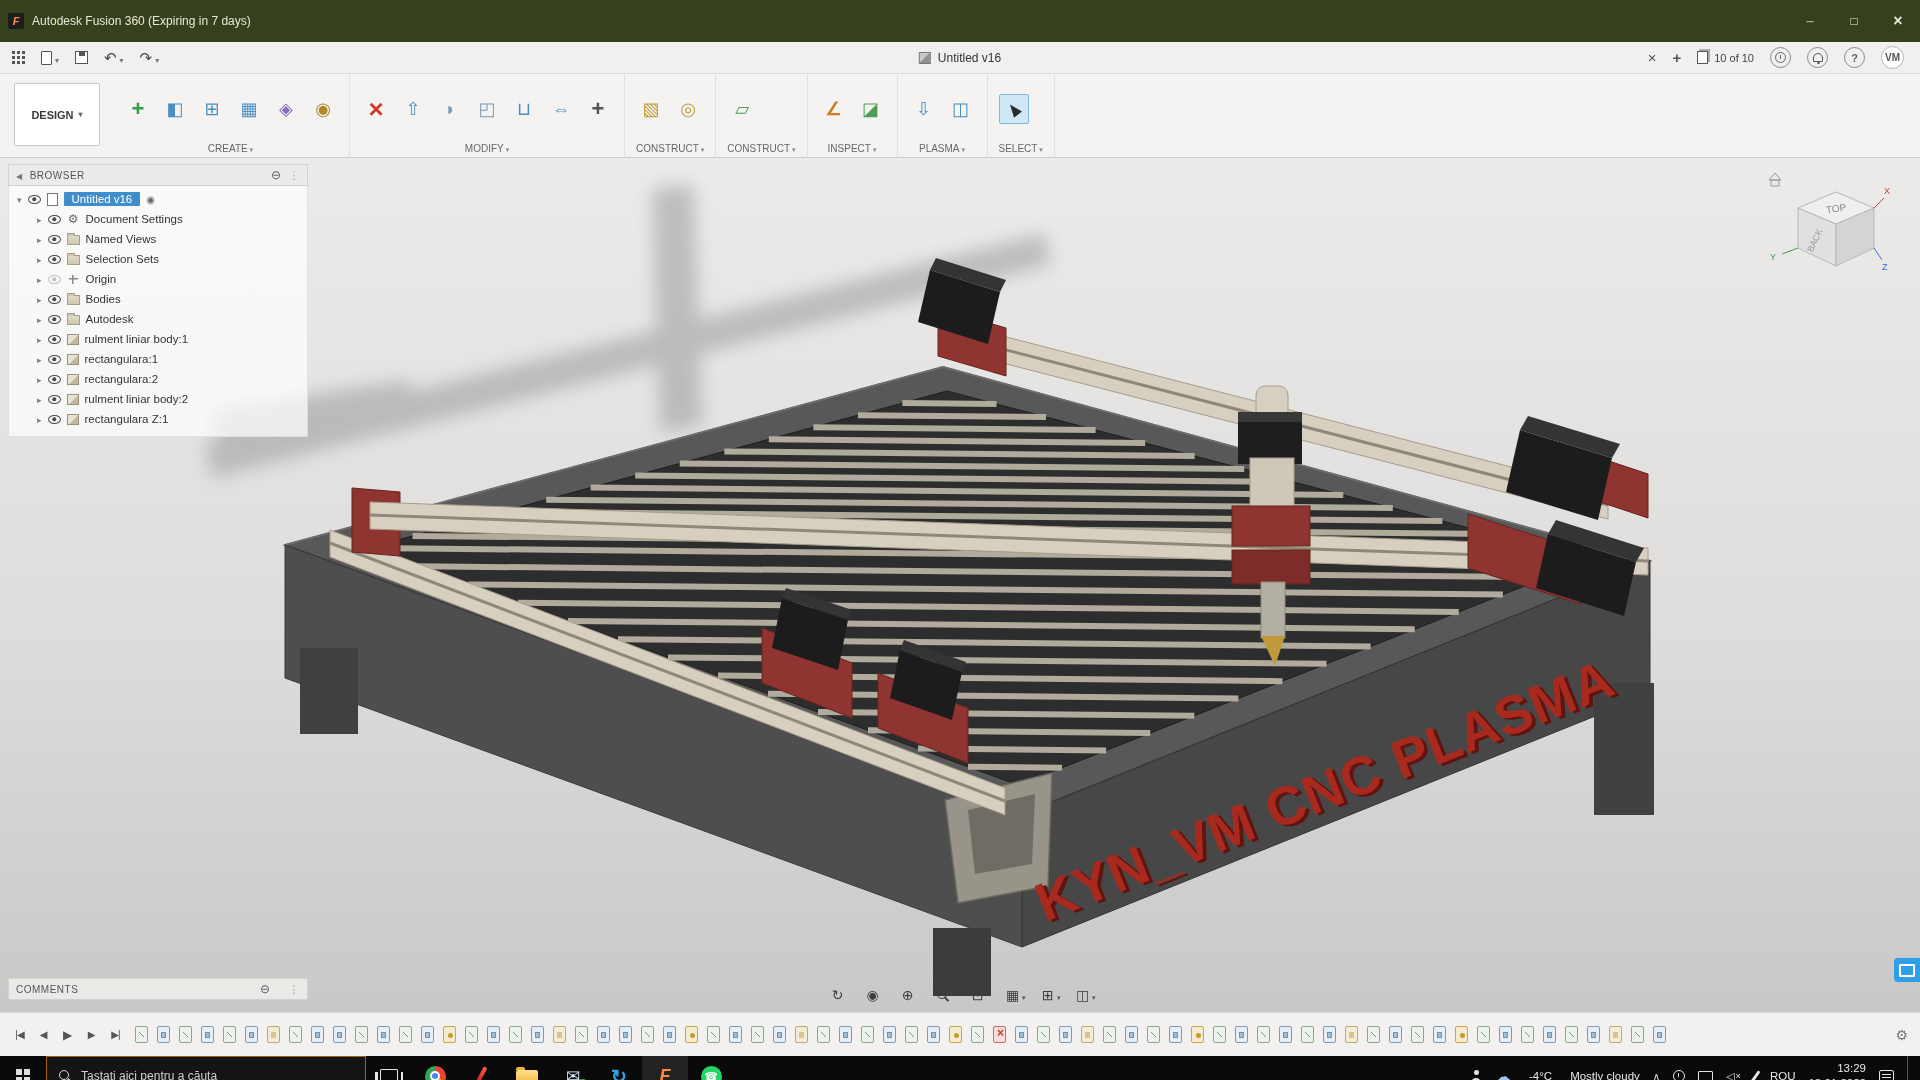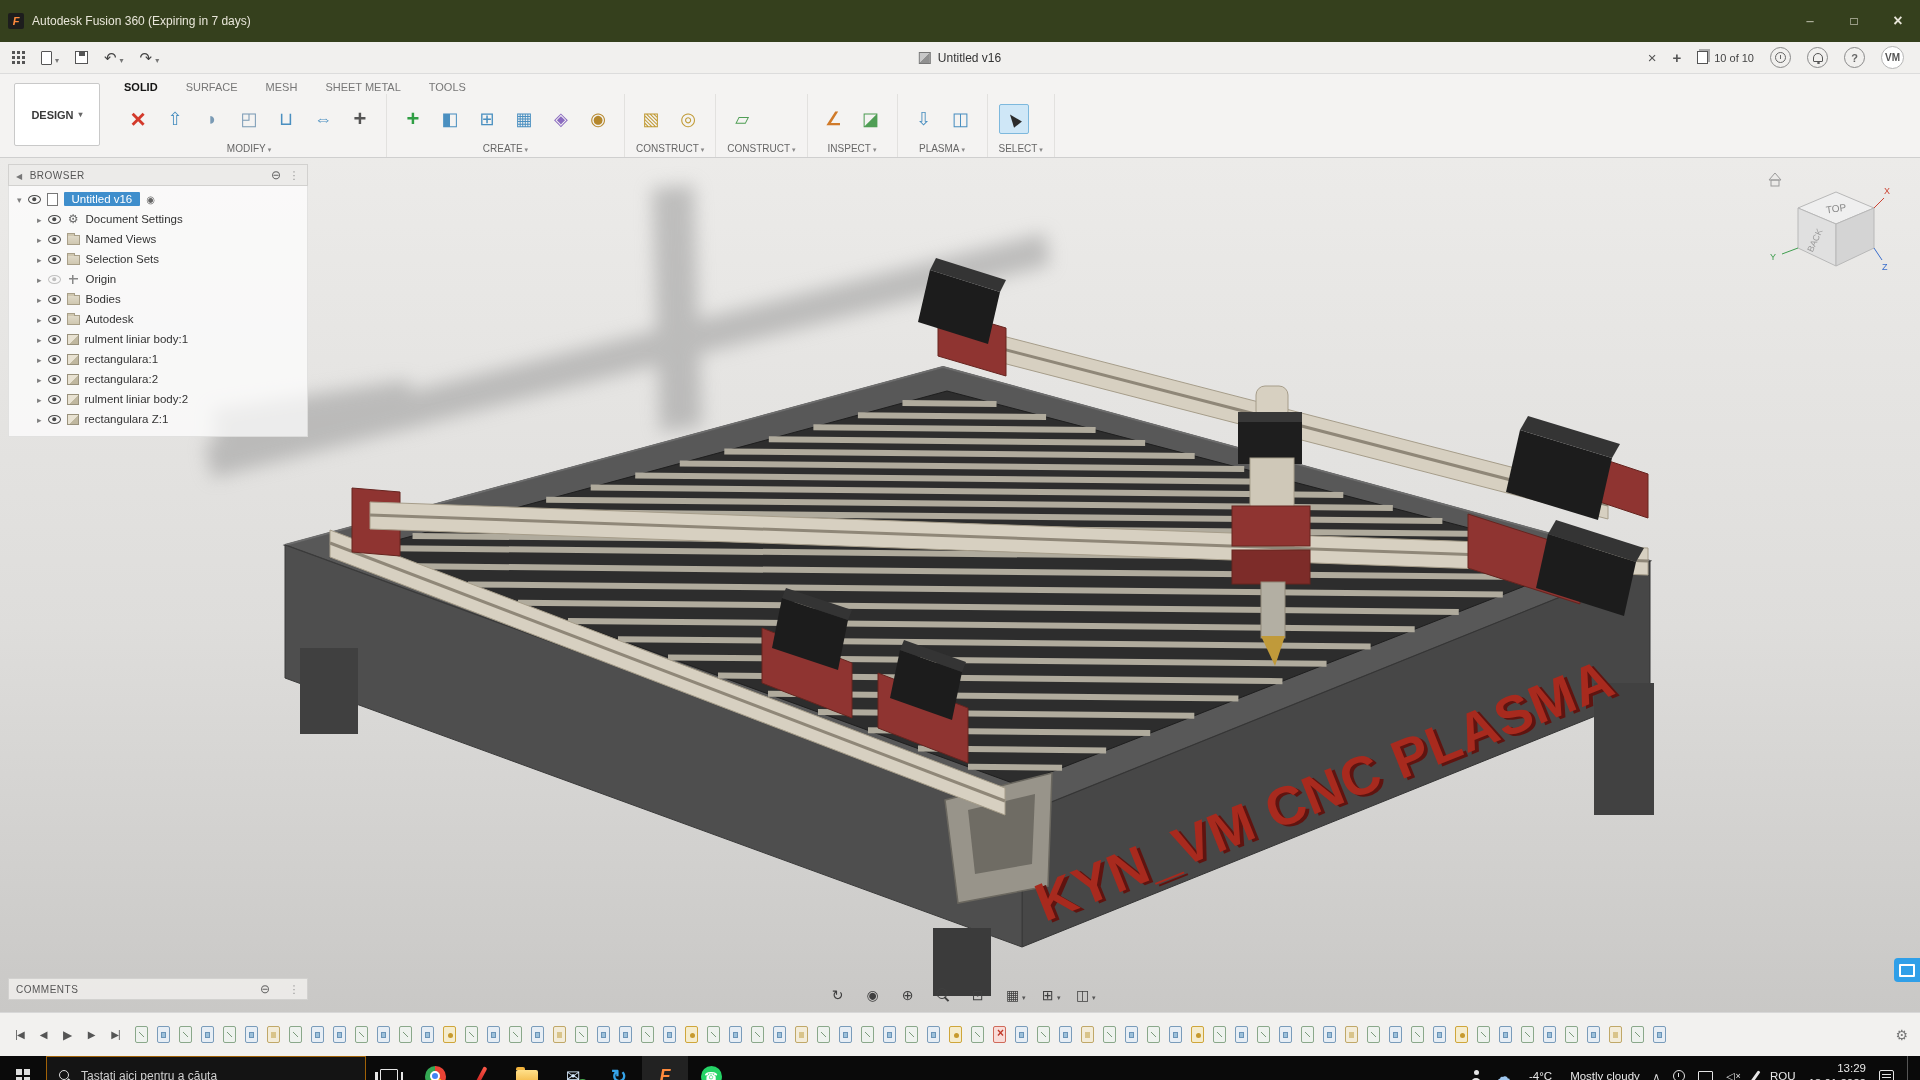--- a/index.html
+++ b/index.html
@@ -269,50 +269,43 @@
         </span>
       <span class="avatar">VM</span>
     </div>
   </div>
 
   <div class="ribbon">
     <div class="design-box">
       <span>DESIGN</span>
     </div>
     <div class="ribbon-main">
-      <div class="rtabs">
-          <div class="rtab active">SOLID</div>
-          <div class="rtab">SURFACE</div>
-          <div class="rtab">MESH</div>
-          <div class="rtab">SHEET METAL</div>
-          <div class="rtab">TOOLS</div>
-        </div>
       <div class="rgroups">
+          <div class="rgroup">
+            <div class="ricons">
+              <div class="ricon ic-create-sketch"></div>
+              <div class="ricon ic-create-box"></div>
+              <div class="ricon ic-derive"></div>
+              <div class="ricon ic-pattern-rect"></div>
+              <div class="ricon ic-pattern-circ"></div>
+              <div class="ricon ic-create-form"></div>
+            </div>
+            <div class="rlabel">CREATE</div>
+          </div>
           <div class="rgroup">
             <div class="ricons">
               <div class="ricon ic-delete"></div>
               <div class="ricon ic-press-pull"></div>
               <div class="ricon ic-fillet"></div>
               <div class="ricon ic-shell"></div>
               <div class="ricon ic-combine"></div>
               <div class="ricon ic-offset-face"></div>
               <div class="ricon ic-move-copy"></div>
             </div>
             <div class="rlabel">MODIFY</div>
-          </div>
-          <div class="rgroup">
-            <div class="ricons">
-              <div class="ricon ic-create-sketch"></div>
-              <div class="ricon ic-create-box"></div>
-              <div class="ricon ic-derive"></div>
-              <div class="ricon ic-pattern-rect"></div>
-              <div class="ricon ic-pattern-circ"></div>
-              <div class="ricon ic-create-form"></div>
-            </div>
-            <div class="rlabel">CREATE</div>
           </div>
           <div class="rgroup">
             <div class="ricons">
               <div class="ricon ic-new-component"></div>
               <div class="ricon ic-joint"></div>
             </div>
             <div class="rlabel">CONSTRUCT</div>
           </div>
           <div class="rgroup">
             <div class="ricons">

